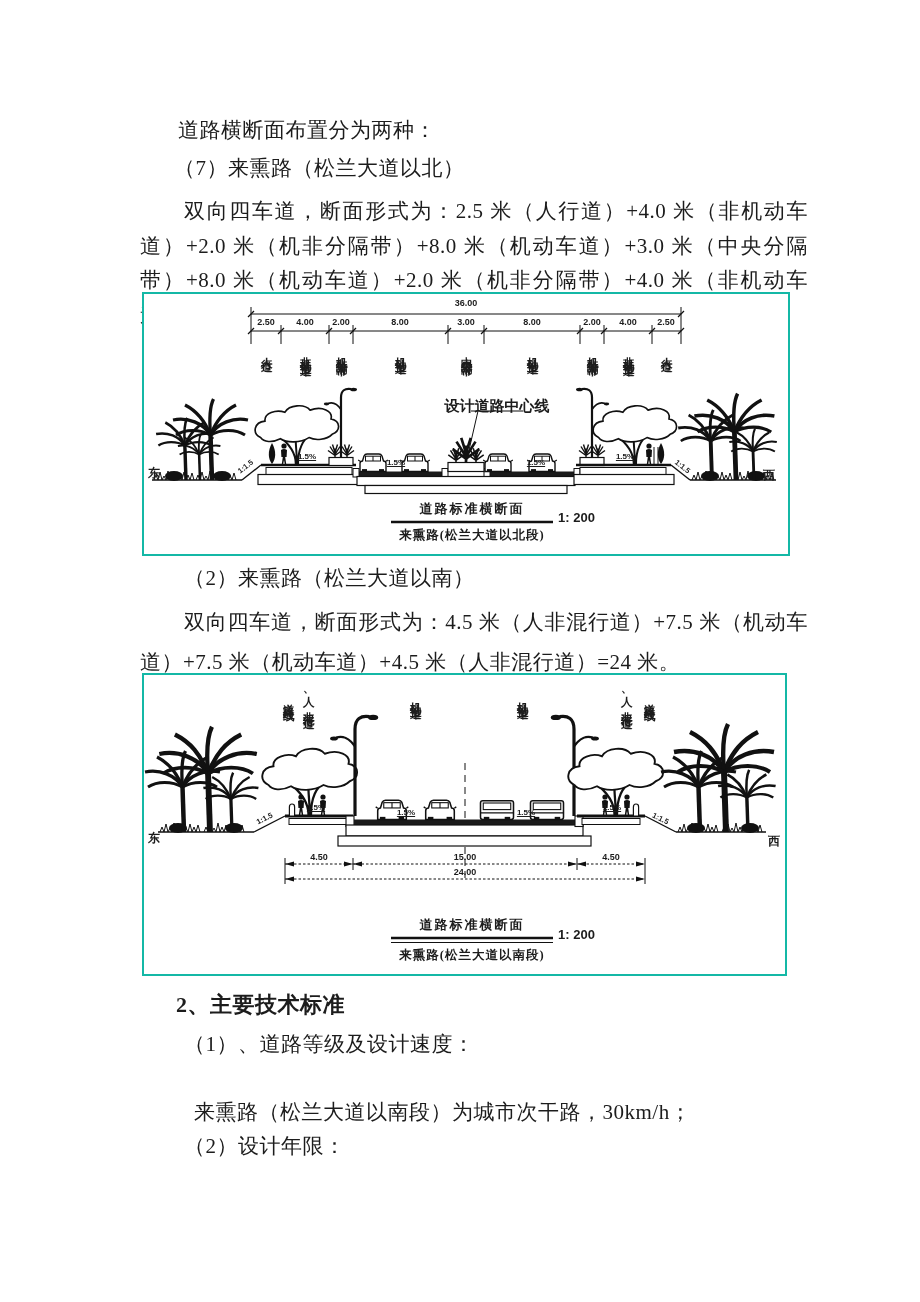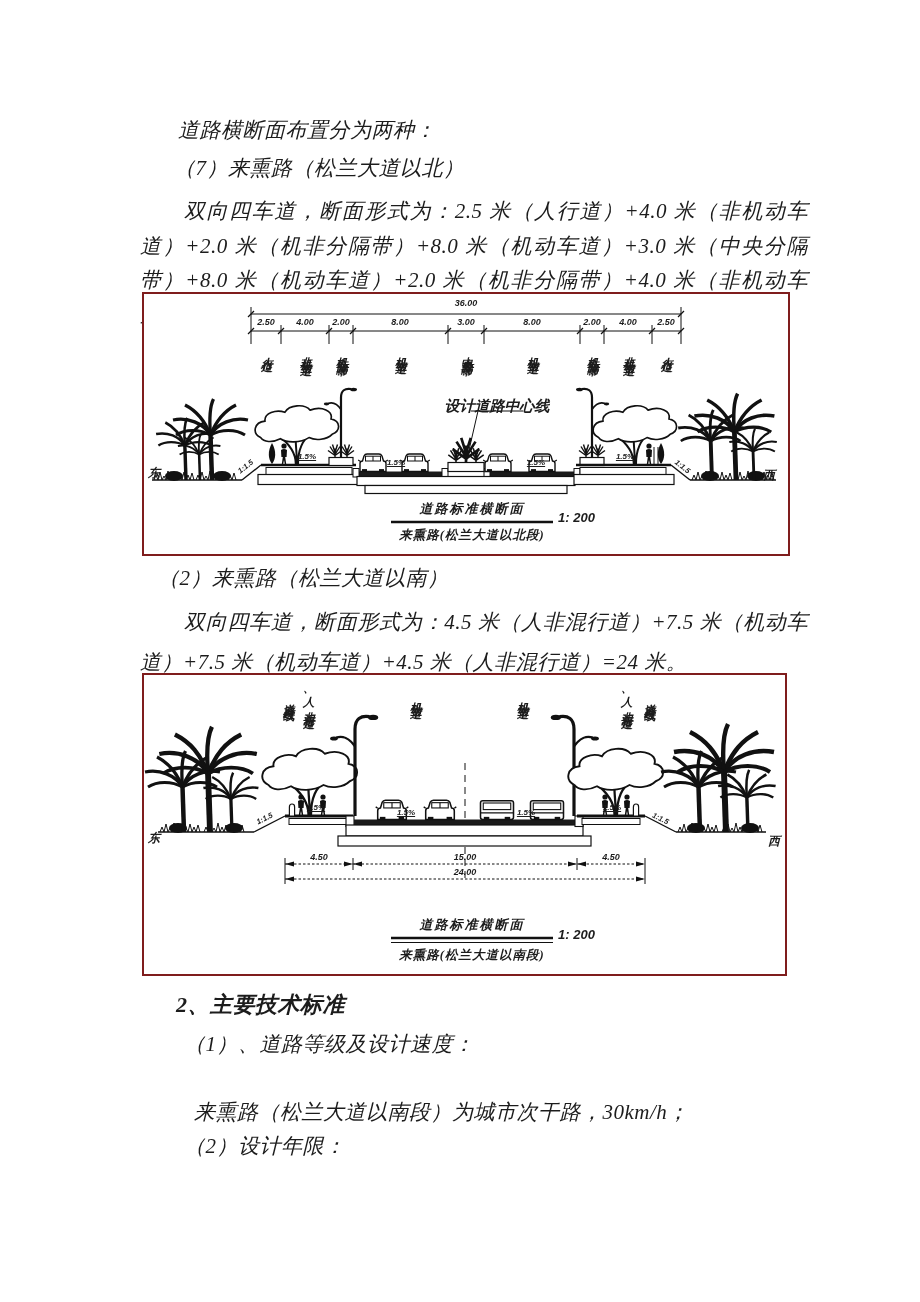--- a/index.html
+++ b/index.html
@@ -1,22 +1,22 @@
 <!DOCTYPE html>
 <html><head>
 <meta charset="utf-8">
 <style>
   html,body{margin:0;padding:0;background:#fff;}
   .page{position:relative;width:920px;height:1302px;background:#fff;overflow:hidden;
-        font-family:"Liberation Serif",serif;color:#1c1c1c;font-style:italic;}
+        font-family:"Liberation Serif",serif;color:#1c1c1c;}
   .tline{position:absolute;font-size:21px;letter-spacing:.5px;white-space:nowrap;}
   .tblock{position:absolute;font-size:21px;letter-spacing:.5px;line-height:34.5px;
           text-align:justify;text-indent:44px;}
   .bold{font-weight:bold;}
-  .dgm{position:absolute;border:2px solid #7f1d1d;background:#fff;}
+  .dgm{position:absolute;border:2px solid #14b8a6;background:#fff;}
   .dgm svg{position:absolute;left:0;top:0;}
   .vt{position:absolute;writing-mode:vertical-rl;text-orientation:upright;
       font-size:11.5px;letter-spacing:2px;line-height:1;transform:translateX(-50%);
       font-weight:bold;white-space:nowrap;}
   .dm{position:absolute;font-size:9px;font-weight:700;transform:translateX(-50%);
       font-family:"Liberation Sans",sans-serif;white-space:nowrap;}
   .sp{position:absolute;font-size:8px;font-weight:700;transform:translateX(-50%);
       font-family:"Liberation Sans",sans-serif;text-decoration:underline;white-space:nowrap;}
   .sr{position:absolute;font-size:7.5px;font-weight:700;
       font-family:"Liberation Sans",sans-serif;white-space:nowrap;}
@@ -230,21 +230,21 @@
     <span class="sr" style="left:530px;top:168px;transform:rotate(38deg);">1:1.5</span>
 
     <span class="ew" style="left:4px;top:171px;">东</span>
     <span class="ew" style="left:619px;top:173px;">西</span>
 
     <span class="ttl" style="left:328px;top:206px;">道路标准横断面</span>
     <span class="sc" style="left:414px;top:216px;">1: 200</span>
     <span class="sub" style="left:328px;top:233px;">来熏路(松兰大道以北段)</span>
   </div>
 
-  <div class="tline" style="left:158px;top:564px;">（2）来熏路（松兰大道以南）</div>
+  <div class="tline" style="left:184px;top:564px;">（2）来熏路（松兰大道以南）</div>
   <div class="tblock" style="left:140px;top:602px;width:668px;line-height:40px;">双向四车道，断面形式为：4.5 米（人非混行道）+7.5 米（机动车道）+7.5 米（机动车道）+4.5 米（人非混行道）=24 米。</div>
 
   <div class="dgm" style="left:142px;top:673px;width:641px;height:299px;">
     <svg width="641" height="299" viewBox="0 0 641 299" aria-hidden="true">
 
       <line x1="321" y1="88" x2="321" y2="205" stroke="#111" stroke-width="1" stroke-dasharray="7,5"></line>
 
       <line x1="14" y1="157" x2="110" y2="157" stroke="#111" stroke-width="1.6"></line>
       <use href="#grass" x="16" y="157"></use>
         <use href="#grass" x="60" y="157"></use>

